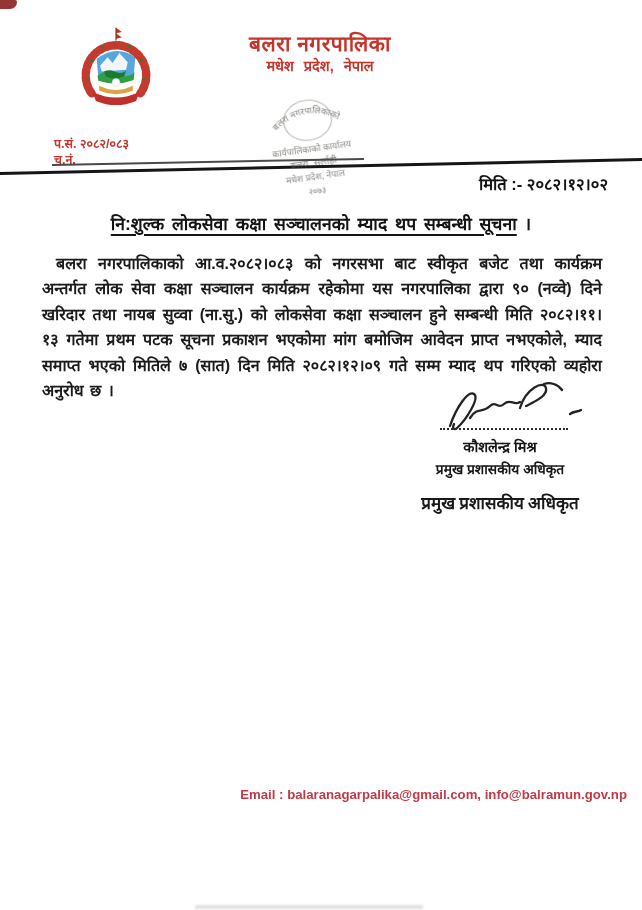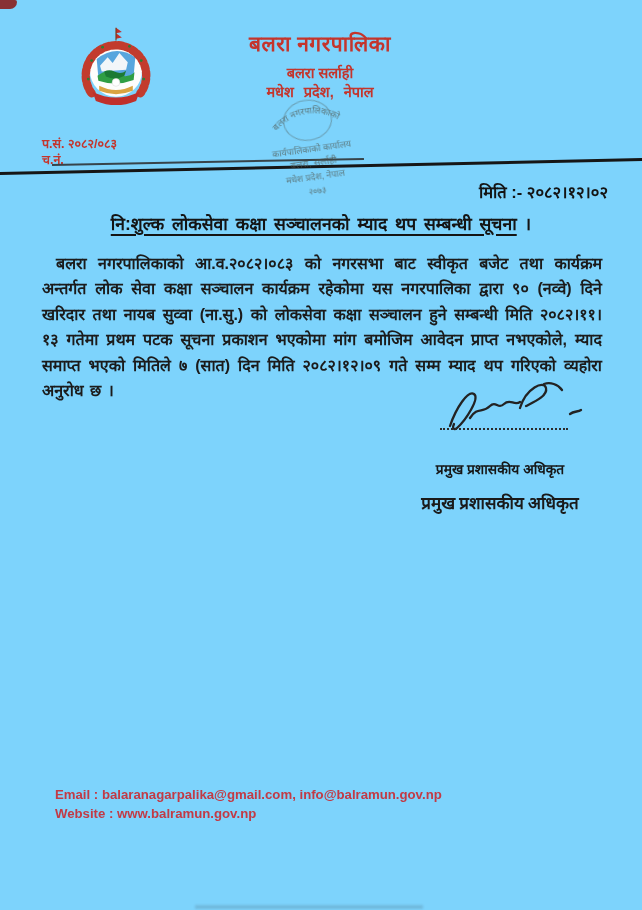--- a/index.html
+++ b/index.html
@@ -1,53 +1,52 @@
 <!DOCTYPE html>
 <html style="--header_red: #c4352c; --footer_red: #c23a45; --ink: #1a1a1a; --stamp_ink: #4d5147;"><head>
 <meta charset="utf-8">
 <style>
   html,body{margin:0;padding:0;}
   body{background:#e8e8e8;font-family:"Liberation Sans",sans-serif;}
   .page{
     position:relative;width:642px;height:910px;margin:0 auto;
-    background:#7dd3fc;overflow:hidden;color:var(--ink,#1a1a1a);
+    background:#ffffff;overflow:hidden;color:var(--ink,#1a1a1a);
   }
   .corner-mark{
     position:absolute;left:0;top:0;width:17px;height:9px;
     background:#8a1f1e;border-radius:0 2px 7px 0;opacity:.9;
   }
   .emblem{position:absolute;left:74px;top:26px;width:84px;height:86px;}
   .head{
     position:absolute;left:150px;top:32px;width:340px;text-align:center;
     color:var(--header_red,#c4352c);font-weight:bold;line-height:1.15;
   }
   .head .t1{font-size:21px;letter-spacing:.5px;}
   .head .t2{font-size:24px;margin-top:3px;letter-spacing:.5px;}
   .head .addr1{font-size:14.5px;margin-top:9px;}
   .head .addr2{font-size:14.5px;margin-top:2px;word-spacing:6px;}
   .refblock{
-    position:absolute;left:42px;top:136px;color:var(--header_red,#c4352c);
+    position:absolute;left:54px;top:136px;color:var(--header_red,#c4352c);
     font-size:12.5px;font-weight:bold;line-height:16px;
   }
   .stamp{
     position:absolute;left:250px;top:94px;width:124px;height:116px;
     transform:rotate(-8deg);opacity:.88;filter:blur(.3px);z-index:3;
   }
   .rule-main{
     position:absolute;left:-5px;right:-5px;top:165px;height:3px;
     background:#161616;transform:rotate(-1.25deg);z-index:2;
   }
   .rule-thin{
     position:absolute;left:52px;width:312px;top:161px;height:2px;
     background:#2a2a2a;transform:rotate(-1.1deg);opacity:.85;z-index:2;
   }
   .date-line{
     position:absolute;right:34px;top:172px;font-size:16.5px;font-weight:bold;
     color:#141414;
-    margin-top:8px;
   }
   .subject{
     position:absolute;left:0;right:0;top:211px;text-align:center;
     font-size:17.5px;font-weight:bold;color:#141414;word-spacing:3px;
   }
   .subject .u{text-decoration:underline;text-underline-offset:4px;text-decoration-thickness:1.5px;}
   .body-text{
     position:absolute;left:42px;top:251px;width:560px;margin:0;
     font-size:16px;line-height:25.4px;text-align:justify;text-indent:14px;
     font-weight:600;color:#1b1b1b;word-spacing:2px;
@@ -64,21 +63,21 @@
   }
   .sig-title{
     position:absolute;left:415px;top:459px;width:170px;text-align:center;
     font-size:13.8px;font-weight:bold;color:#161616;
   }
   .sig-stamp-title{
     position:absolute;left:405px;top:491px;width:190px;text-align:center;
     font-family:"Liberation Serif",serif;font-size:17px;font-weight:600;color:#1a1a1a;
   }
   .footer{
-    position:absolute;left:55px;right:15px;top:785px;text-align:left;
+    position:absolute;left:55px;right:15px;top:785px;text-align:right;
     color:var(--footer_red,#c23a45);font-weight:bold;font-size:13.2px;line-height:19px;
   }
   .bottom-smudge{
     position:absolute;left:195px;top:905px;width:228px;height:4px;
     background:rgba(40,40,40,.14);filter:blur(1px);
   }
 </style>
 </head>
 <body>
 
@@ -112,21 +111,20 @@
         <circle cx="66" cy="23" r="1.7"></circle>
       <circle cx="80" cy="40" r="1.7"></circle>
         <circle cx="83" cy="62" r="1.7"></circle>
     </g>
 
     <path d="M22 77 Q50 91 78 77 L74 88 Q50 98 26 88 Z" fill="#c0302b"></path>
   </svg>
 
   <div class="head">
     <div class="t1">बलरा नगरपालिका</div>
-    <div class="addr1">बलरा सर्लाही</div>
     <div class="addr2">मधेश प्रदेश, नेपाल</div>
   </div>
 
   <div class="refblock">
     <div>प.सं. २०८२/०८३</div>
     <div>च.नं.</div>
   </div>
 
   <svg class="stamp" viewBox="0 0 124 116" aria-hidden="true">
     <g fill="#4d5147" font-family="Liberation Sans, sans-serif" text-anchor="middle" opacity=".8">
@@ -159,22 +157,22 @@
     <g fill="none" stroke="#232323" stroke-width="2.3" stroke-linecap="round">
       <path d="M10 48 C16 30 28 12 34 16 C40 20 26 42 17 50 C14 53 12 50 14 46"></path>
       <path d="M30 40 C38 28 42 36 50 28 C56 22 58 32 64 26 C70 20 74 28 80 24"></path>
       <path d="M80 30 C86 10 104 2 106 10 C108 18 94 24 86 28"></path>
       <path d="M104 6 C110 4 118 6 122 12"></path>
       <path d="M130 36 C134 33 138 34 141 32"></path>
     </g>
   </svg>
   <div class="sig-dots"></div>
 
+  <div class="sig-name">कौशलेन्द्र मिश्र</div>
   <div class="sig-title">प्रमुख प्रशासकीय अधिकृत</div>
   <div class="sig-stamp-title">प्रमुख प्रशासकीय अधिकृत</div>
 
   <div class="footer">
     <div>Email : balaranagarpalika@gmail.com, info@balramun.gov.np</div>
-    <div>Website : www.balramun.gov.np</div>
   </div>
 
   <div class="bottom-smudge"></div>
 </div>
 
 </body></html>

